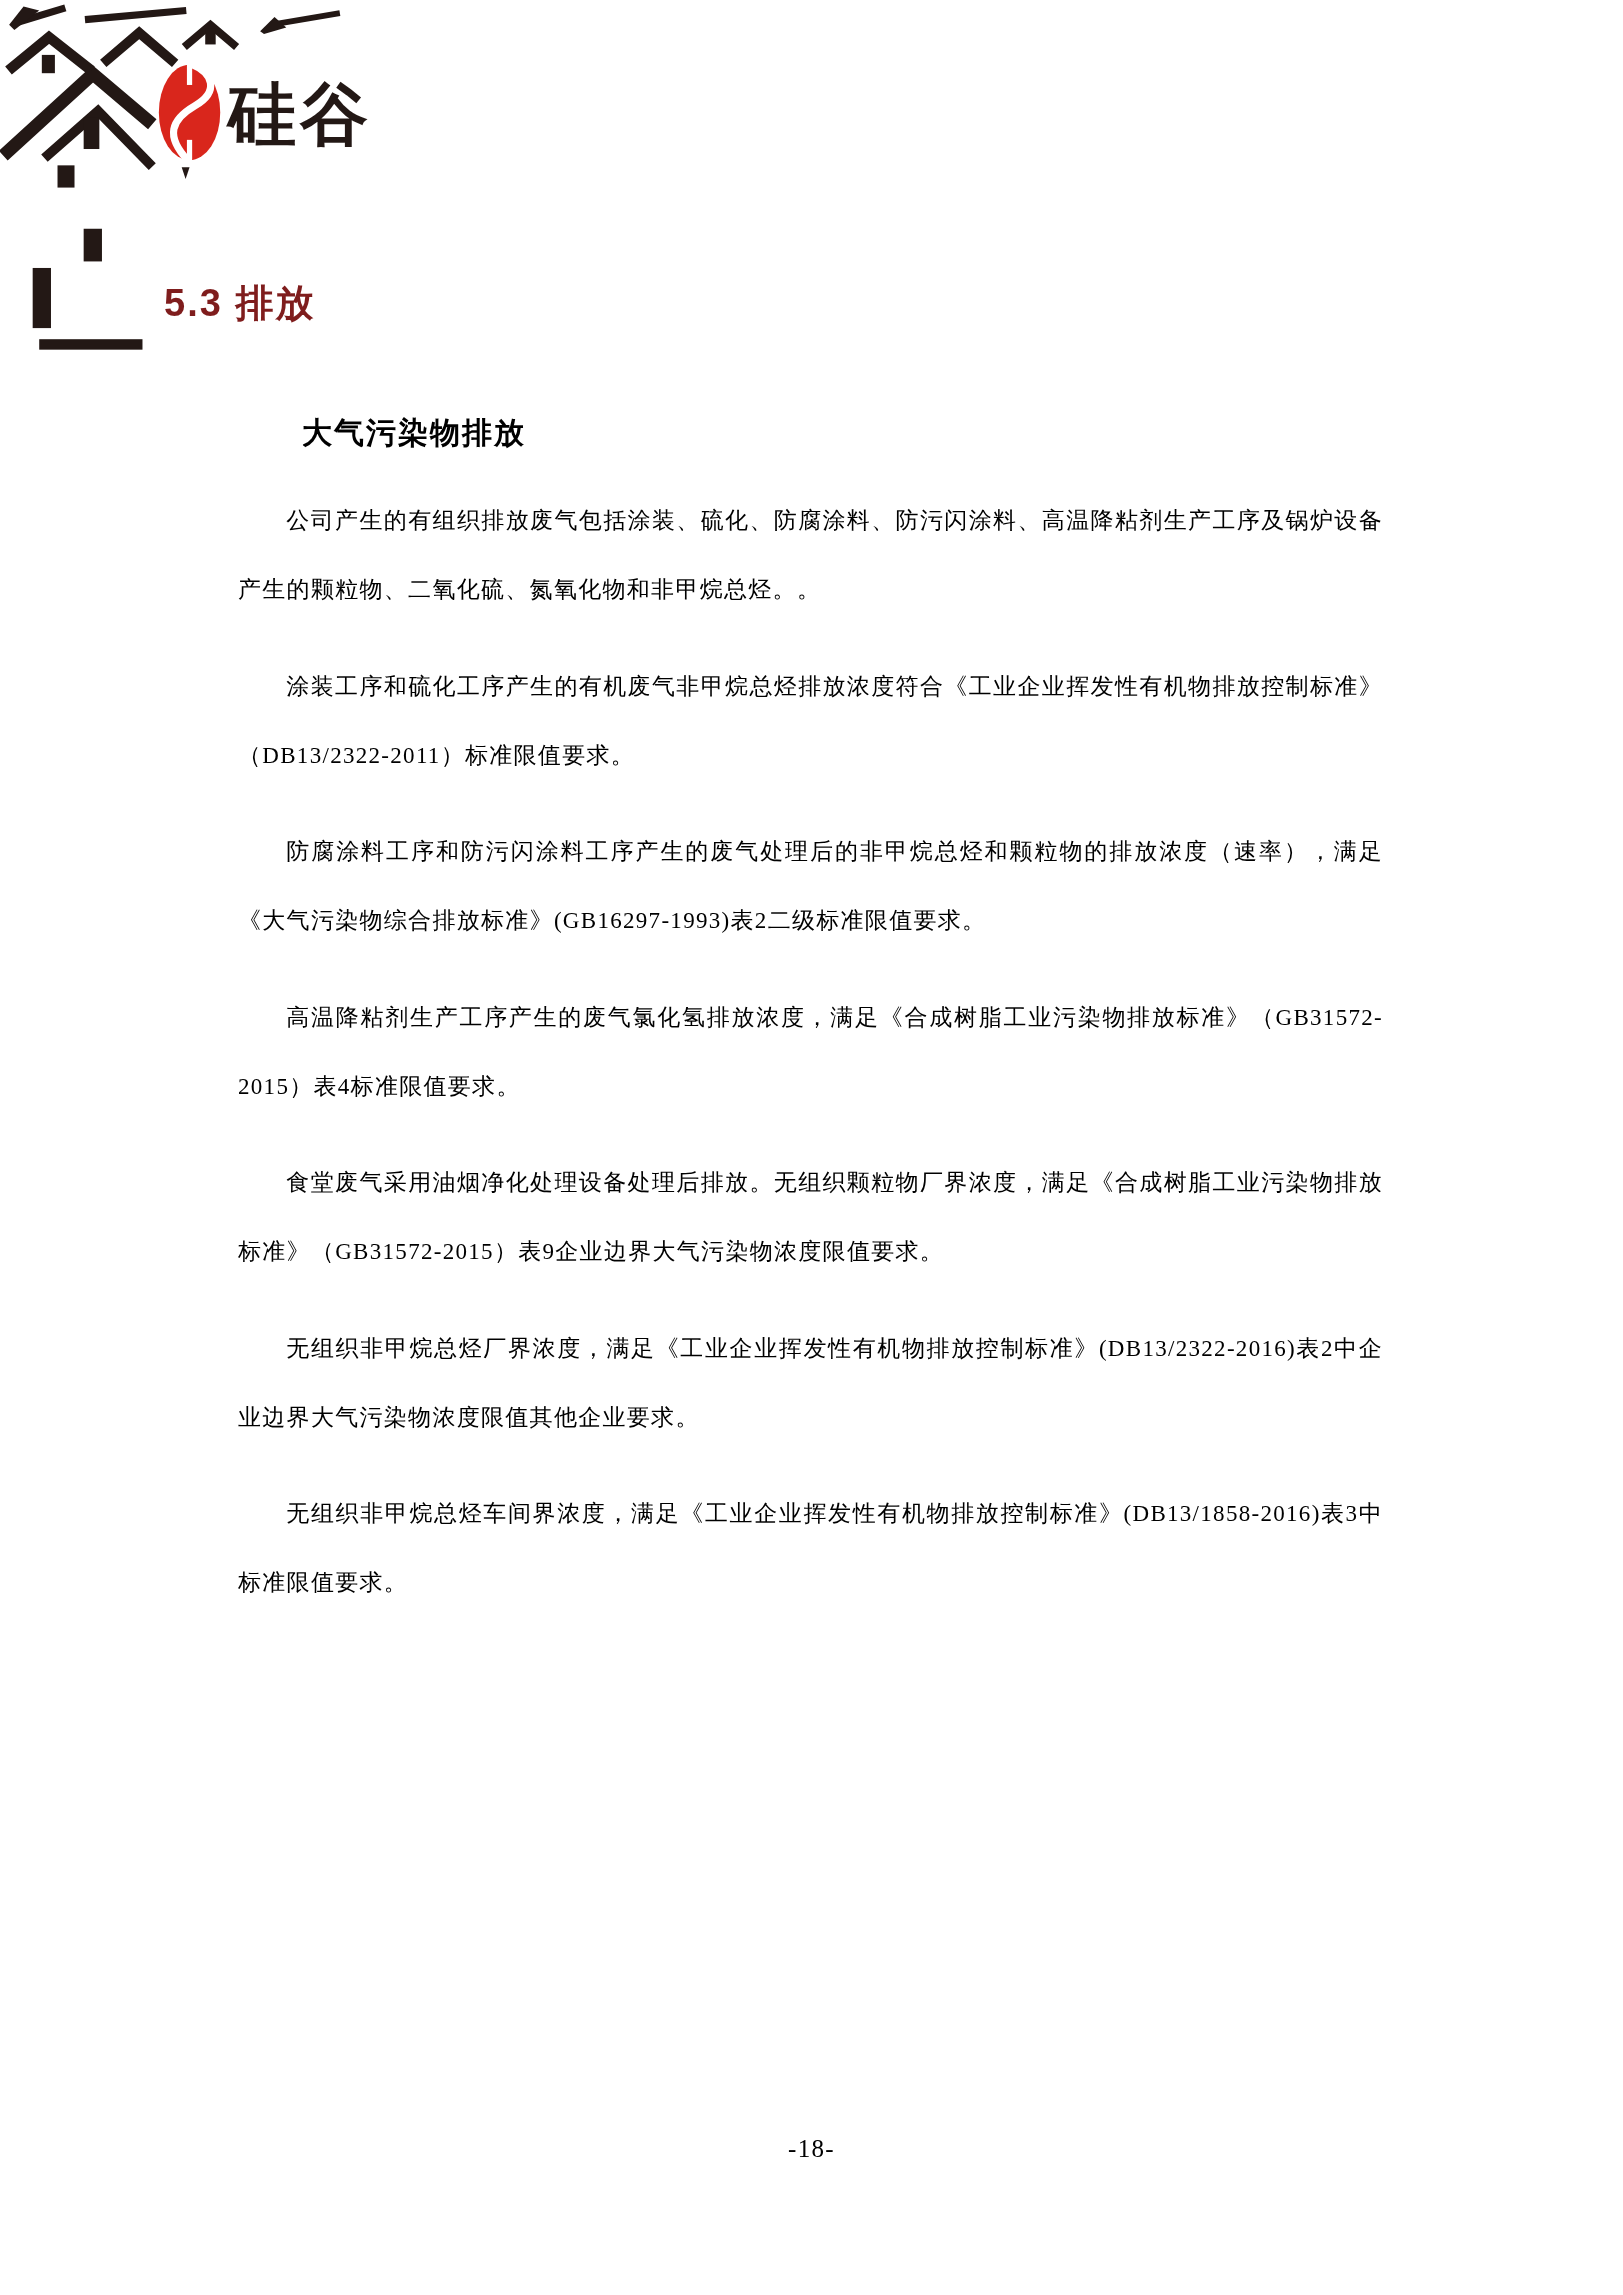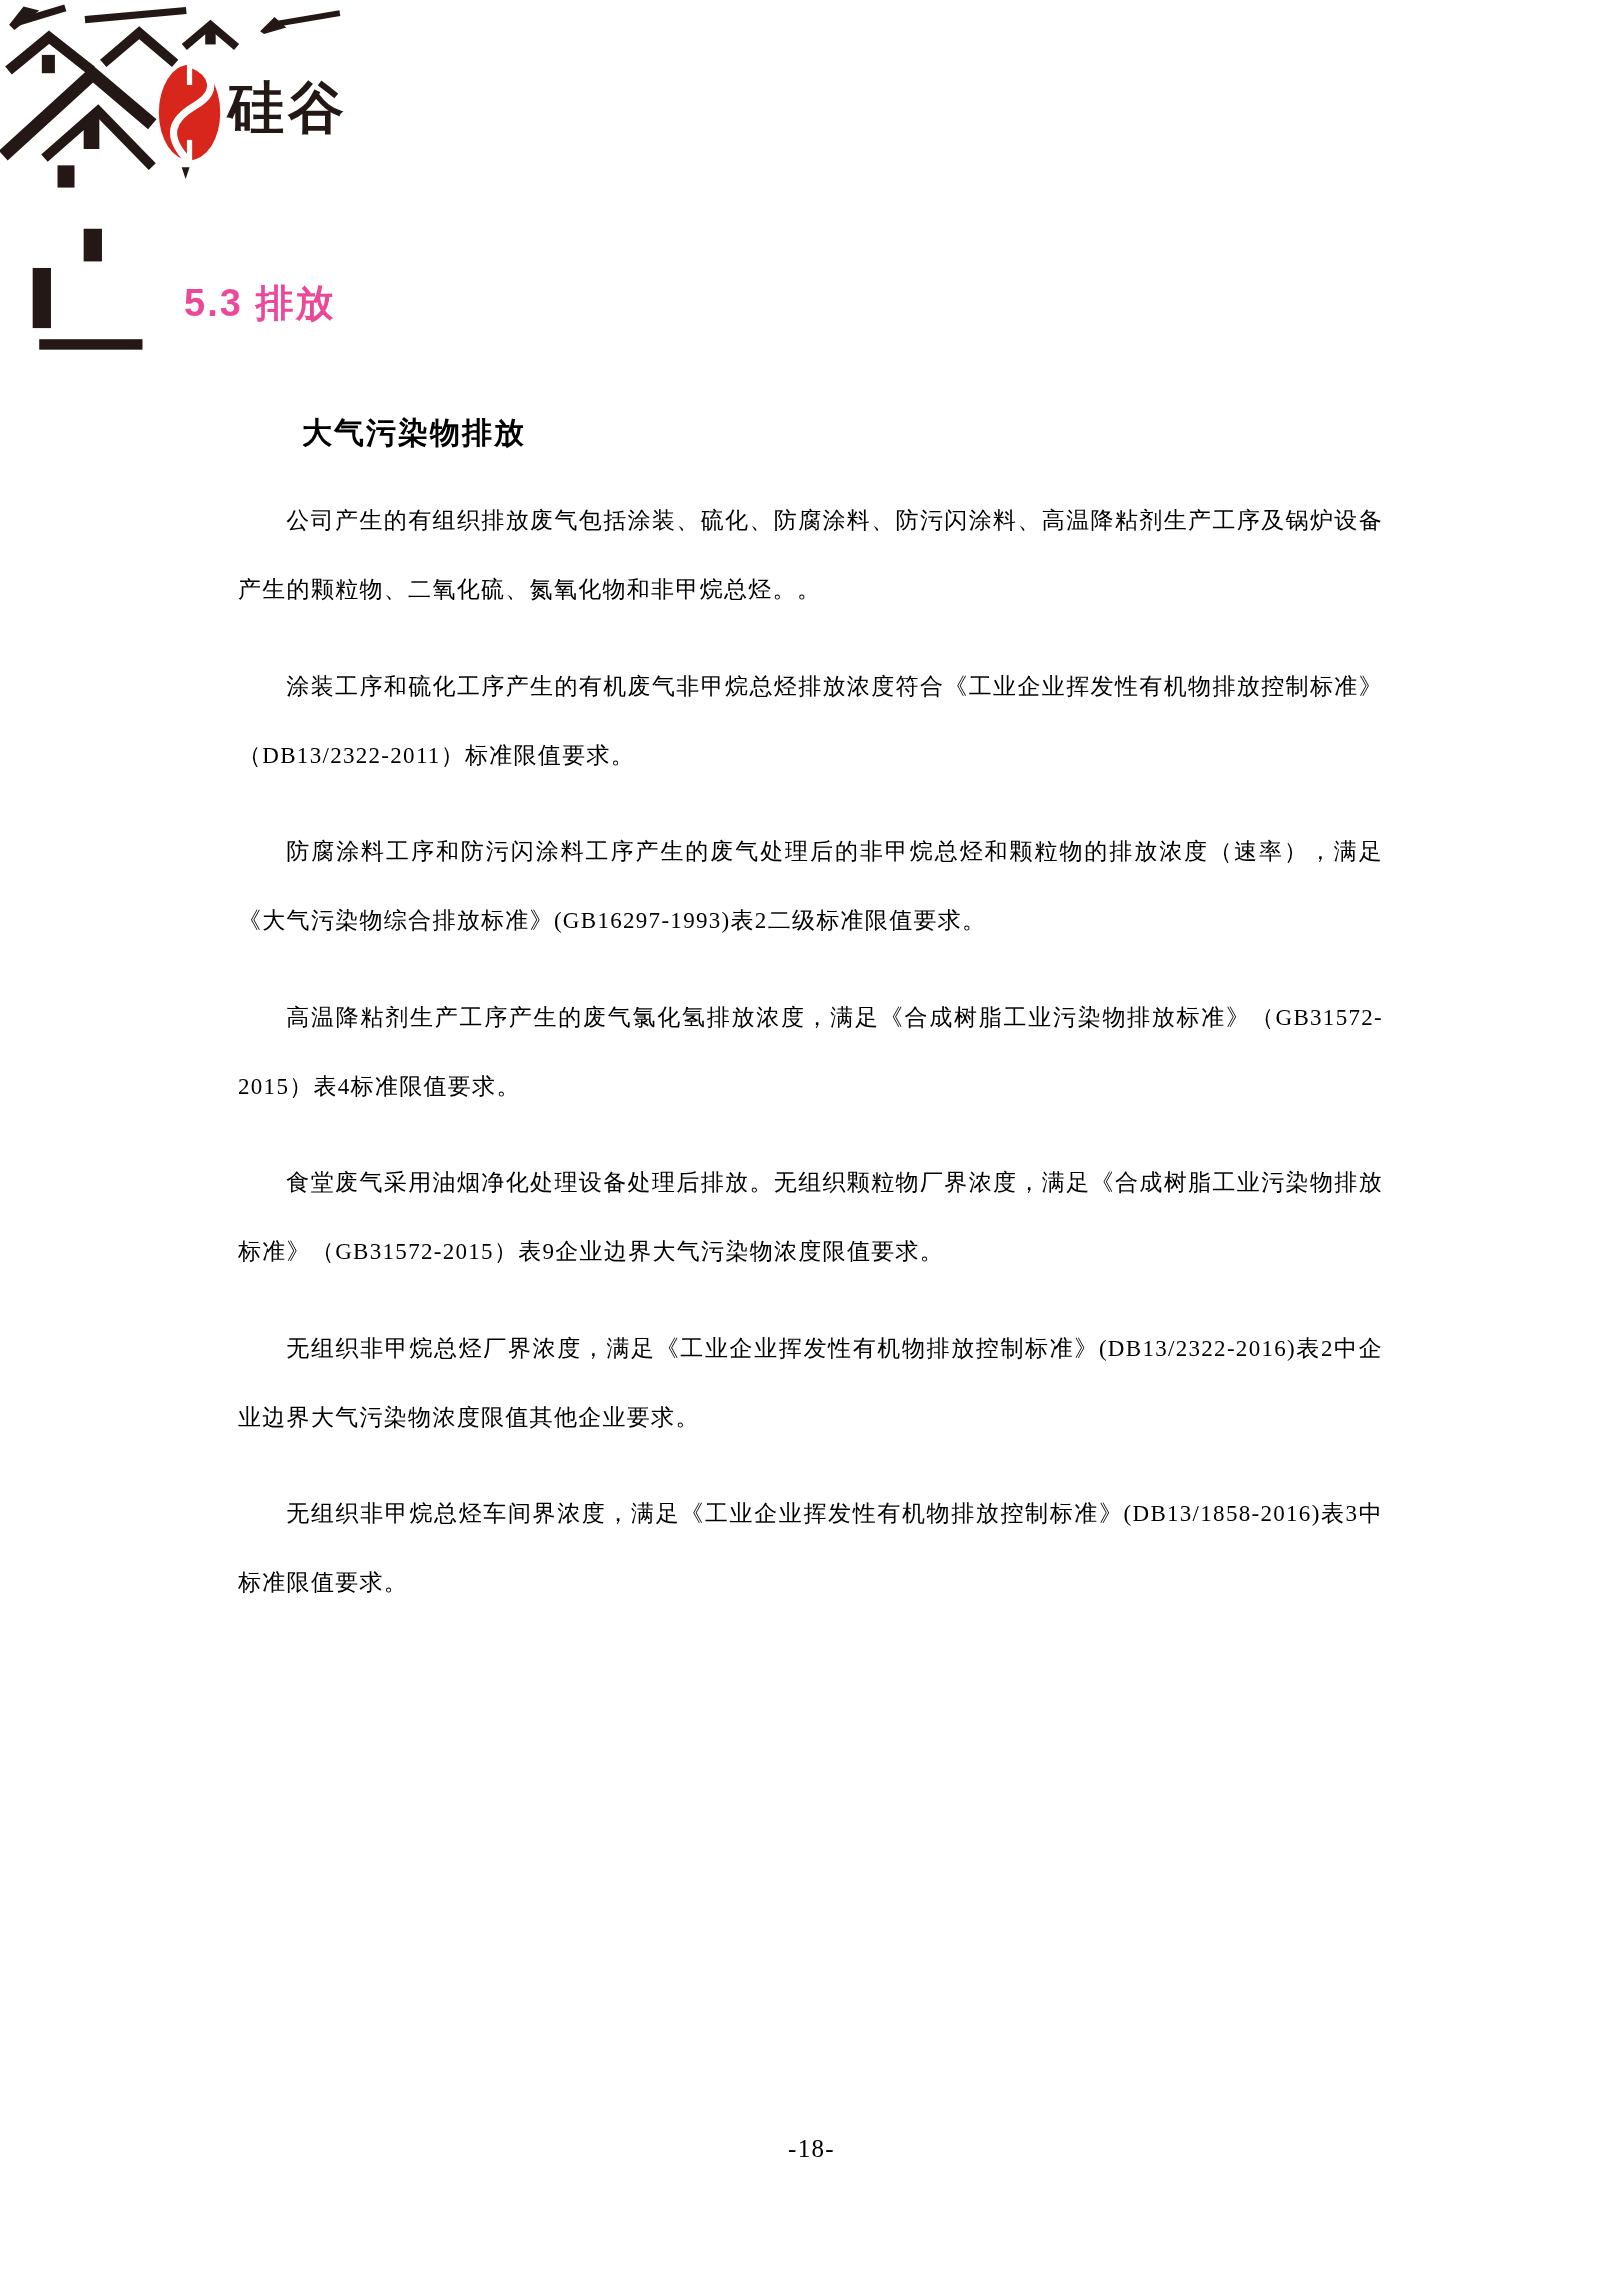--- a/index.html
+++ b/index.html
@@ -23,39 +23,38 @@
     width: 366px;
     height: 366px;
   }
   .logo svg { position: absolute; left: 0; top: 0; }
   .logo-brand {
     position: absolute;
     left: 228px;
     top: 80px;
     font-family: "Liberation Sans", "DejaVu Sans", sans-serif;
     font-weight: 700;
-    font-size: 56px;
+    font-size: 68px;
     letter-spacing: 3.9px;
     color: #231815;
     line-height: 1;
     white-space: nowrap;
   }
 
   
   .heading {
     position: absolute;
     left: 164px;
     top: 283px;
     font-family: "Liberation Sans", "DejaVu Sans", sans-serif;
     font-weight: 700;
     font-size: 38px;
     letter-spacing: 2px;
-    color: #ec4899;
+    color: #7f1d1d;
     line-height: 1.1;
-    margin-left: 20px;
   }
 
   
   .subheading {
     position: absolute;
     left: 302px;
     top: 416px;
     font-size: 30px;
     font-weight: 700;
     letter-spacing: 2px;

